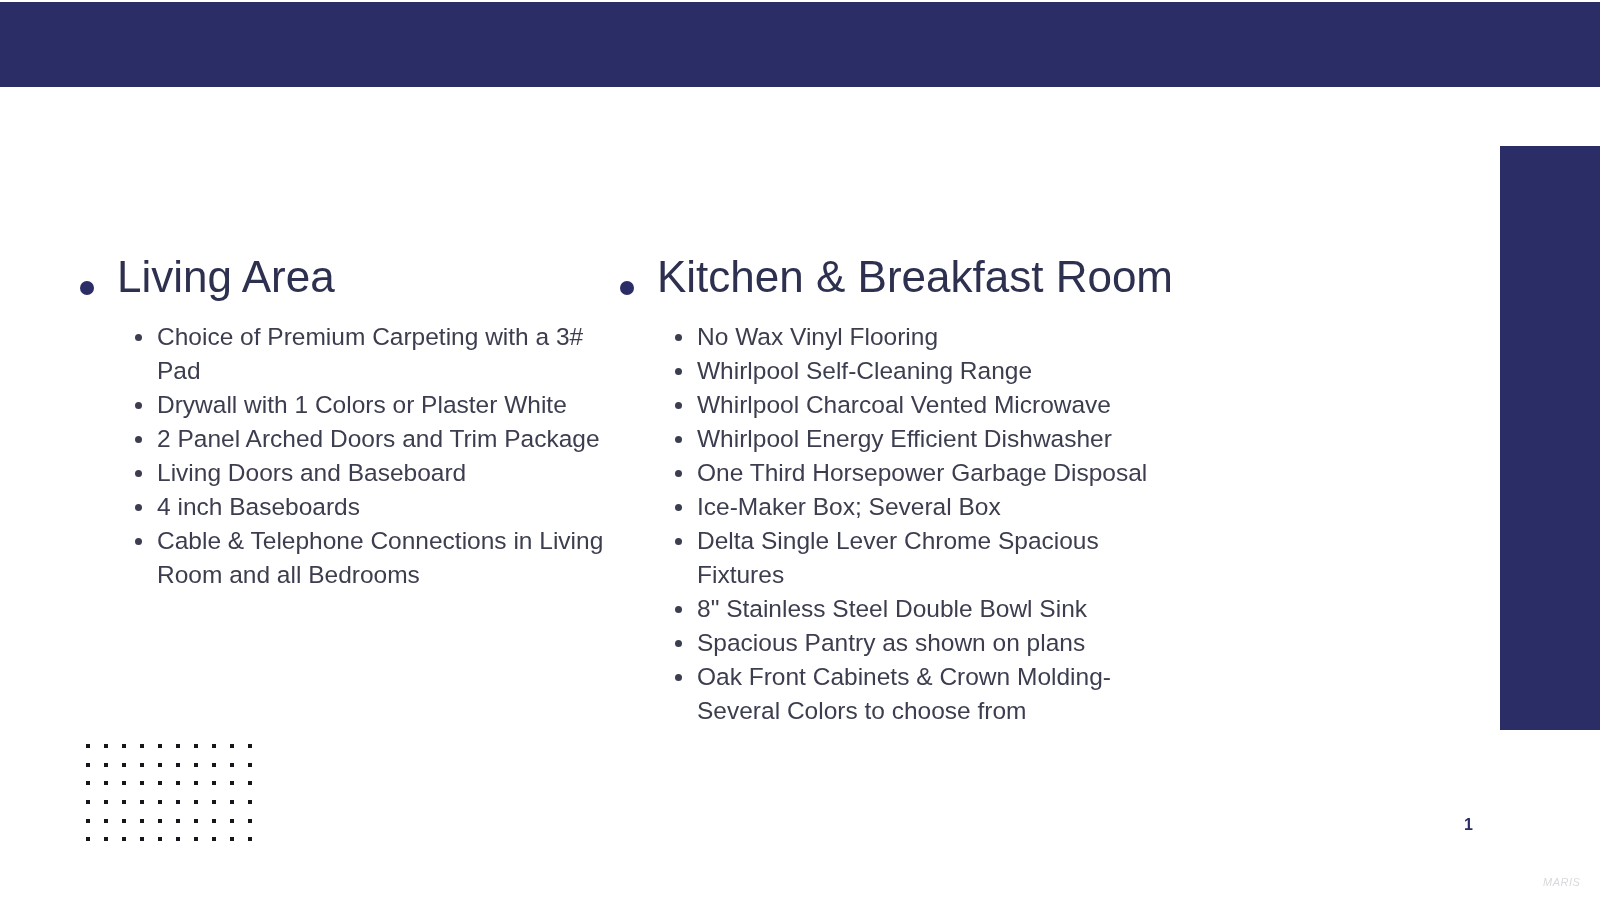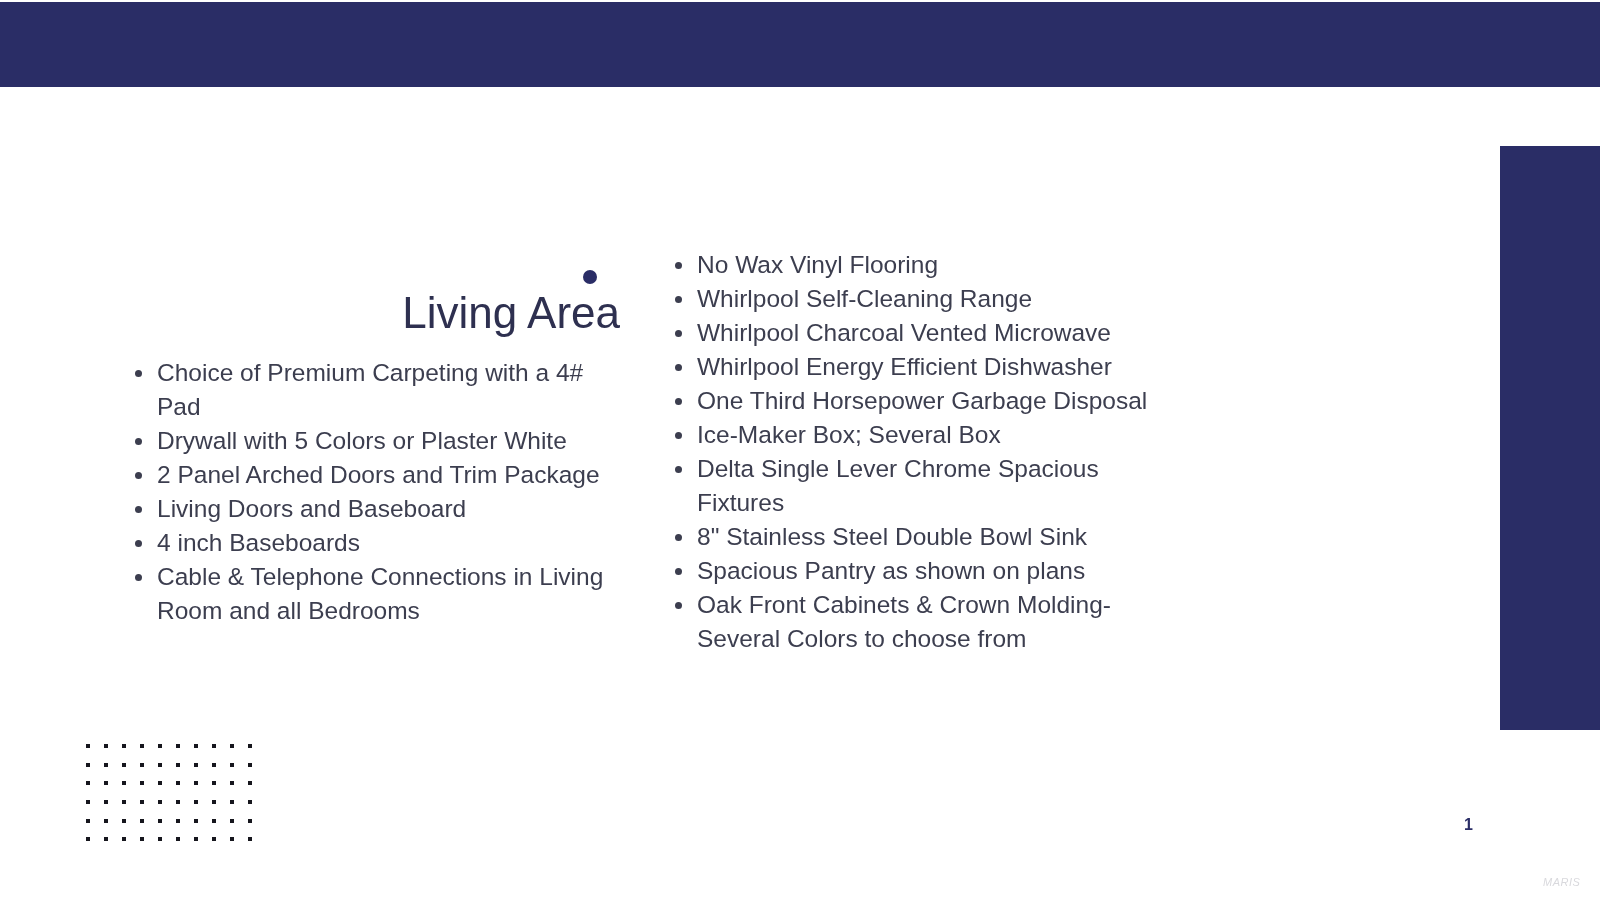--- a/index.html
+++ b/index.html
@@ -64,23 +64,22 @@
   }
   .col {
     box-sizing: border-box;
   }
   .col-left  { width: 620px; padding-left: 80px; }
   .col-right { width: 780px; padding-left: 0px;  }
 
   
   .section-head {
     display: flex;
-    align-items: flex-end;
+    align-items: center;
     margin: 0 0 14px 0;
-    flex-direction: column;
   }
   .section-bullet {
     flex: 0 0 auto;
     width: 14px;
     height: 14px;
     border-radius: 50%;
     background: #2a2d66;
     margin-top: 22px;
     margin-right: 23px;
   }
@@ -169,30 +168,34 @@
 
 
   <div class="columns">
 
     <div class="col col-left">
       <div class="section-head">
         <span class="section-bullet"></span>
         <span class="section-title">Living Area</span>
       </div>
       <ul class="sub-list">
-        <li class="sub-item">Choice of Premium Carpeting with a 4# Pad</li>
-        <li class="sub-item">Drywall with 5 Colors or Plaster White</li>
+        <li class="sub-item">Choice of Premium Carpeting with a 3# Pad</li>
+        <li class="sub-item">Drywall with 1 Colors or Plaster White</li>
         <li class="sub-item">2 Panel Arched Doors and Trim Package</li>
         <li class="sub-item">Living Doors and Baseboard</li>
         <li class="sub-item">4 inch Baseboards</li>
         <li class="sub-item">Cable &amp; Telephone Connections in Living Room and all Bedrooms</li>
       </ul>
     </div>
 
     <div class="col col-right">
+      <div class="section-head">
+        <span class="section-bullet"></span>
+        <span class="section-title">Kitchen &amp; Breakfast Room</span>
+      </div>
       <ul class="sub-list">
         <li class="sub-item">No Wax Vinyl Flooring</li>
         <li class="sub-item">Whirlpool Self-Cleaning Range</li>
         <li class="sub-item">Whirlpool Charcoal Vented Microwave</li>
         <li class="sub-item">Whirlpool Energy Efficient Dishwasher</li>
         <li class="sub-item">One Third Horsepower Garbage Disposal</li>
         <li class="sub-item">Ice-Maker Box; Several Box</li>
         <li class="sub-item">Delta Single Lever Chrome Spacious Fixtures</li>
         <li class="sub-item">8" Stainless Steel Double Bowl Sink</li>
         <li class="sub-item">Spacious Pantry as shown on plans</li>

